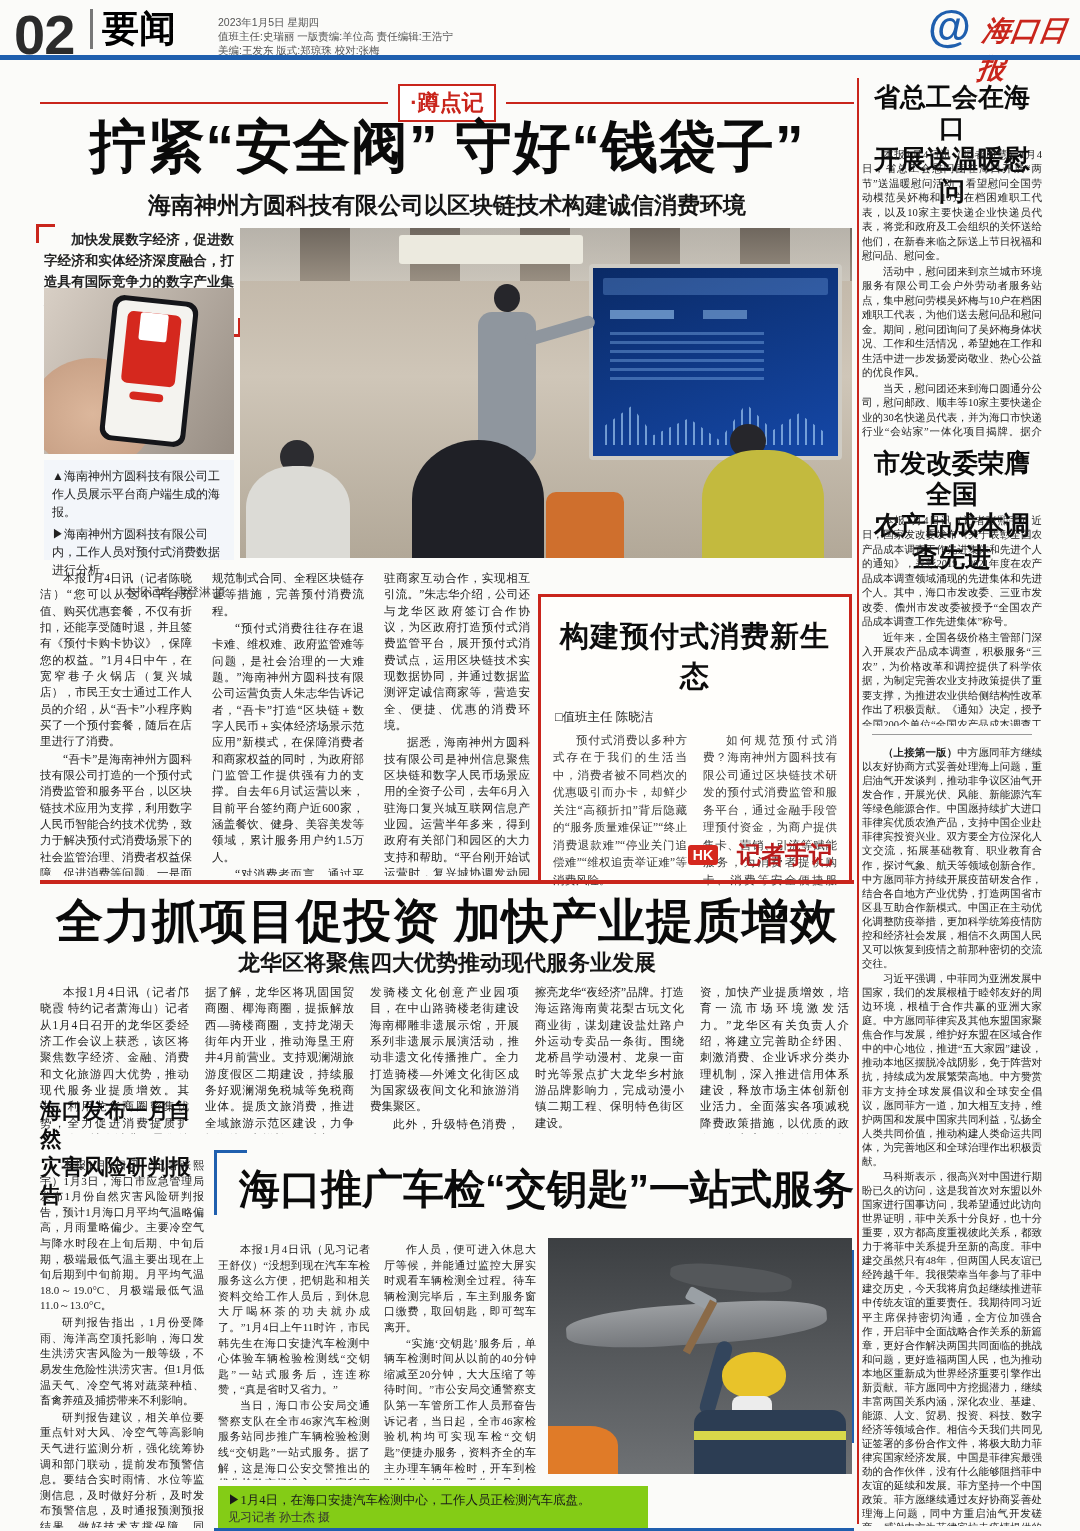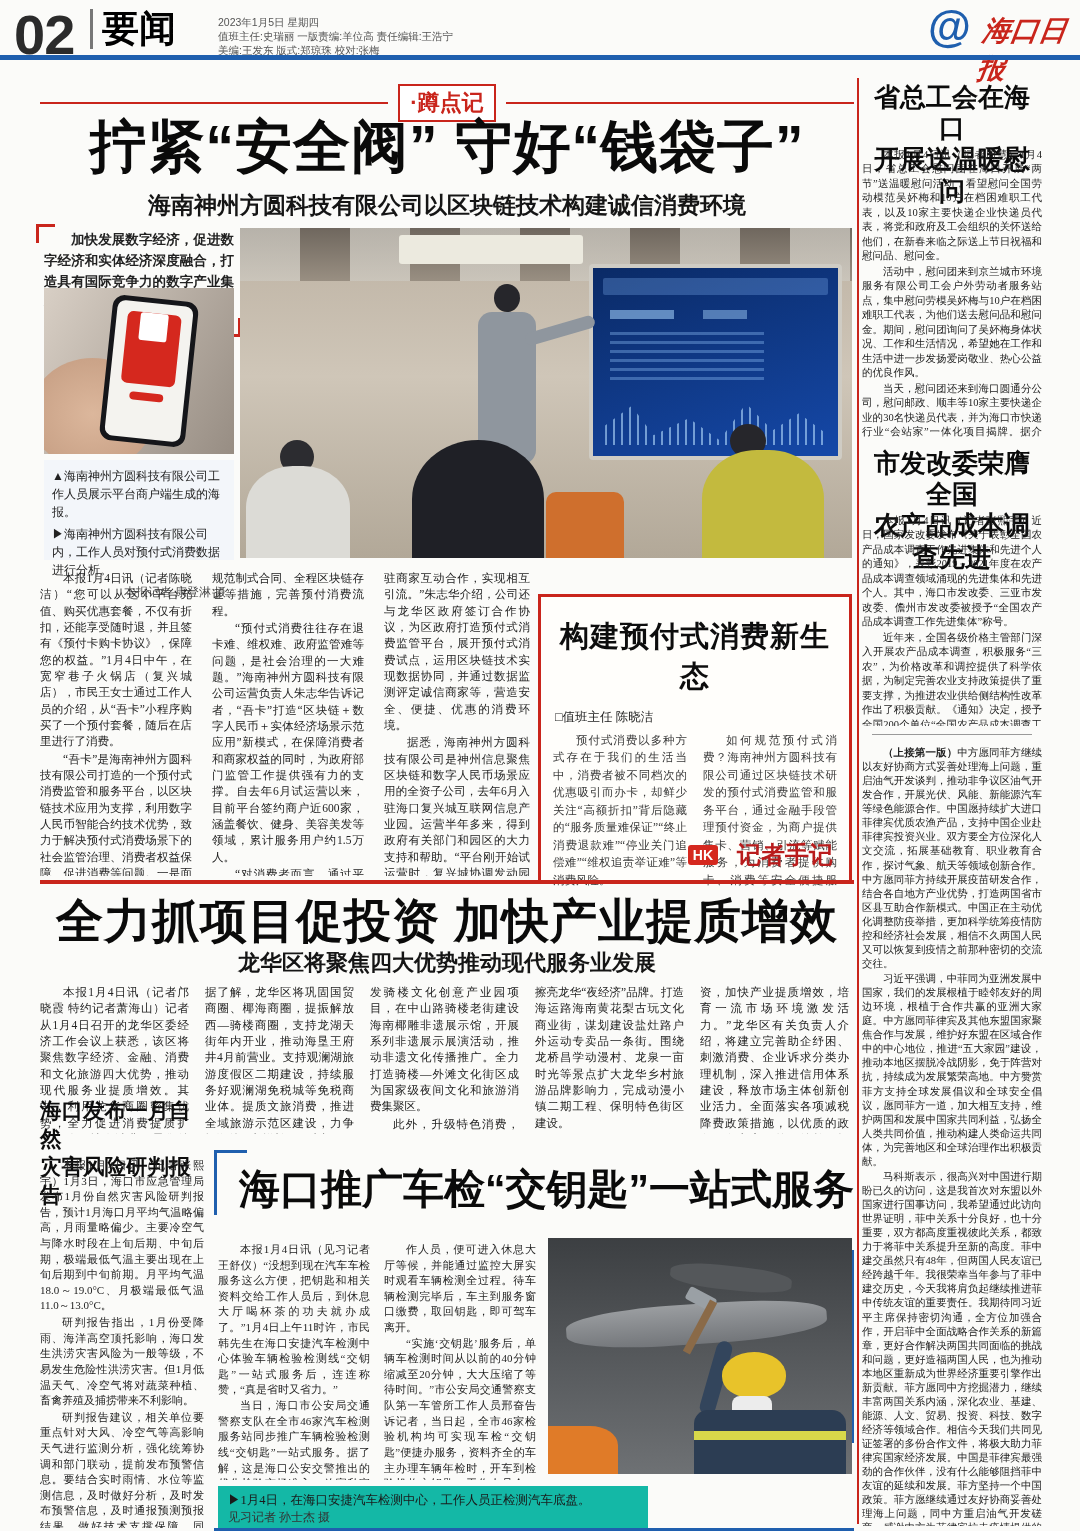--- a/index.html
+++ b/index.html
@@ -104,21 +104,21 @@
         border-radius:40%;transform:rotate(-4deg);}
   .pipe2{position:absolute;left:40%;top:12%;width:40%;height:10%;background:#54575a;border-radius:40%;transform:rotate(6deg);}
   .helmet{position:absolute;right:66px;bottom:76px;width:64px;height:46px;background:#e8c32a;border-radius:50% 50% 46% 46%;}
   .mask{position:absolute;right:80px;bottom:52px;width:40px;height:26px;background:#ececec;border-radius:8px;}
   .worker-body{position:absolute;right:6px;bottom:0;width:152px;height:64px;background:#2c3d53;border-radius:14px 14px 0 0;}
   .worker-stripe{position:absolute;right:6px;bottom:34px;width:152px;height:9px;background:#d8d84a;}
   .worker-arm{position:absolute;right:128px;bottom:58px;width:16px;height:76px;background:#33455c;border-radius:8px;transform:rotate(16deg);}
   .hammer-handle{position:absolute;right:148px;bottom:118px;width:8px;height:58px;background:#8a6a48;transform:rotate(28deg);}
   .hammer-head{position:absolute;right:136px;bottom:168px;width:30px;height:14px;background:#9aa0a5;border-radius:3px;transform:rotate(28deg);}
   .shoulder{position:absolute;left:0;bottom:0;width:70px;height:48px;background:#e07b28;border-radius:0 40% 0 0;}
-  .car-caption{position:absolute;left:4px;top:348px;width:430px;height:42px;background:#14b8a6;box-sizing:border-box;
+  .car-caption{position:absolute;left:4px;top:348px;width:430px;height:42px;background:#84cc16;box-sizing:border-box;
                padding:5px 10px;font-size:12.5px;line-height:1.45;color:#1a1a1a;}
   .car-cap-credit{text-align:left;padding-right:48px;font-size:12px;color:#333;}
   .car-blue-rule{position:absolute;left:0;bottom:0;width:100%;height:3px;background:#1f5fae;}
   
   .r-h{left:862px;width:180px;text-align:center;font-size:26px;font-weight:900;color:#0b0b0b;line-height:1.2;}
   .r-body{left:862px;width:180px;font-size:10.5px;line-height:1.38;}
   .r-divider{left:872px;top:734px;width:160px;height:1px;background:#9a9a9a;}
   .cont-lead{font-weight:700;}
 </style>
 </head>

